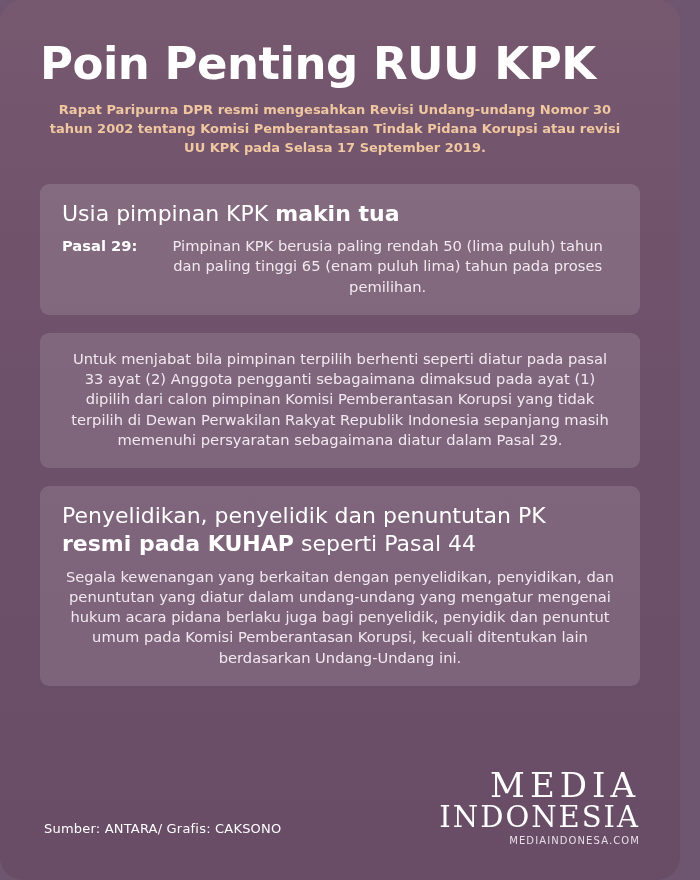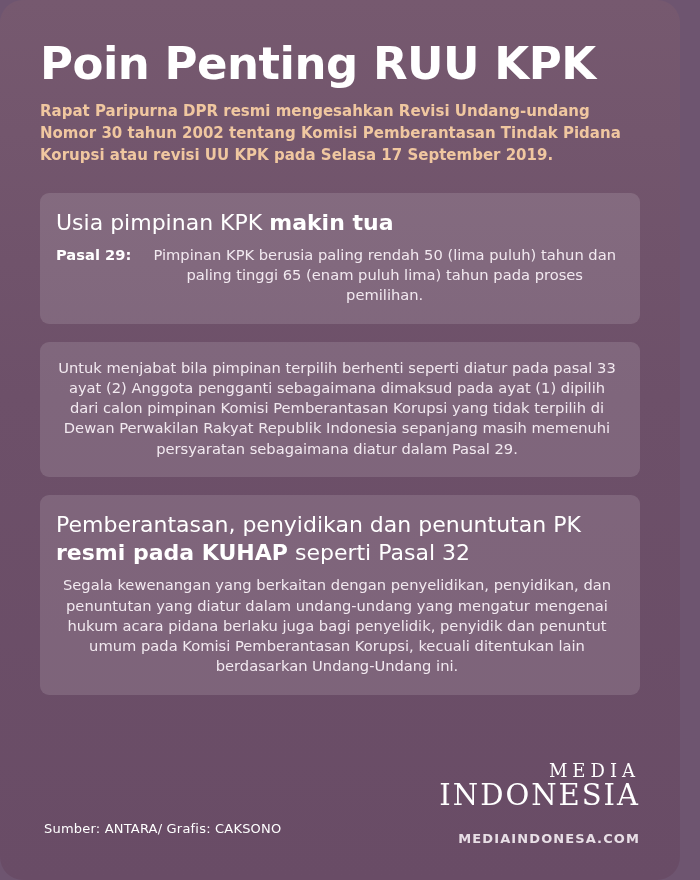--- a/index.html
+++ b/index.html
@@ -28,32 +28,33 @@
     color: #ffffff;
     font-size: 45px;
     font-weight: bold;
     letter-spacing: -0.5px;
     line-height: 1.05;
     font-family: "DejaVu Sans", sans-serif;
   }
   .subtitle {
     margin: 14px 0 16px 0;
     color: #f0c7a0;
-    font-size: 15px;
+    font-size: 13px;
     font-weight: bold;
     line-height: 1.45;
     max-width: 590px;
+    text-align: center;
   }
   .cards {
     margin-top: 26px;
   }
   .card {
     background: rgba(255,255,255,0.13);
     border-radius: 9px;
-    padding: 16px 22px 18px 16px;
+    padding: 16px 22px 18px 22px;
     margin-bottom: 18px;
     box-sizing: border-box;
   }
   .card-heading {
     color: #ffffff;
     font-size: 22px;
     font-weight: normal;
     line-height: 1.28;
     margin: 0 0 8px 0;
   }
@@ -89,38 +90,37 @@
   }
   .logo {
     position: absolute;
     right: 40px;
     bottom: 34px;
     text-align: right;
     color: #ffffff;
   }
   .logo-line1 {
     font-family: "DejaVu Serif", serif;
-    font-size: 18px;
+    font-size: 34px;
     letter-spacing: 5px;
     line-height: 1;
     font-weight: normal;
   }
   .logo-line2 {
     font-family: "DejaVu Serif", serif;
     font-size: 29px;
     letter-spacing: 2px;
     line-height: 1.05;
     font-weight: normal;
   }
   .logo-url {
-    font-size: 13px;
+    font-size: 10px;
     letter-spacing: 1.1px;
-    margin-top: 21px;
+    margin-top: 3px;
     color: #e8dfe6;
-    font-weight: bold;
   }
 </style>
 </head>
 <body>
 
 <div class="poster">
 
   <h1 class="title">Poin Penting RUU KPK</h1>
   <p class="subtitle">Rapat Paripurna DPR resmi mengesahkan Revisi Undang-undang Nomor 30 tahun 2002 tentang Komisi Pemberantasan Tindak Pidana Korupsi atau revisi UU KPK pada Selasa 17 September 2019.</p>
 
@@ -135,21 +135,21 @@
         <p class="card-body">Pimpinan KPK berusia paling rendah 50 (lima puluh) tahun dan paling tinggi 65 (enam puluh lima) tahun pada proses pemilihan.</p>
       </div>
     </div>
 
     <div class="card">
       <p class="card-body">Untuk menjabat bila pimpinan terpilih berhenti seperti diatur pada pasal 33 ayat (2) Anggota pengganti sebagaimana dimaksud pada ayat (1) dipilih dari calon pimpinan Komisi Pemberantasan Korupsi yang tidak terpilih di Dewan Perwakilan Rakyat Republik Indonesia sepanjang masih memenuhi persyaratan sebagaimana diatur dalam Pasal 29.</p>
     </div>
 
     <div class="card">
       <div class="card-heading">
-        <span>Pemberantasan, penyidikan dan penuntutan PK </span><b>resmi pada KUHAP</b><span> seperti  Pasal 32</span>
+        <span>Penyelidikan, penyelidik dan penuntutan PK </span><b>resmi pada KUHAP</b><span> seperti  Pasal 44</span>
       </div>
       <p class="card-body">Segala kewenangan yang berkaitan dengan penyelidikan, penyidikan, dan penuntutan yang diatur dalam undang-undang yang mengatur mengenai hukum acara pidana berlaku juga bagi penyelidik, penyidik dan penuntut umum pada Komisi Pemberantasan Korupsi, kecuali ditentukan lain berdasarkan Undang-Undang ini.</p>
     </div>
 
   </div>
 
   <div class="source">Sumber: ANTARA/ Grafis: CAKSONO</div>
 
   <div class="logo">
     <div class="logo-line1">MEDIA</div>

